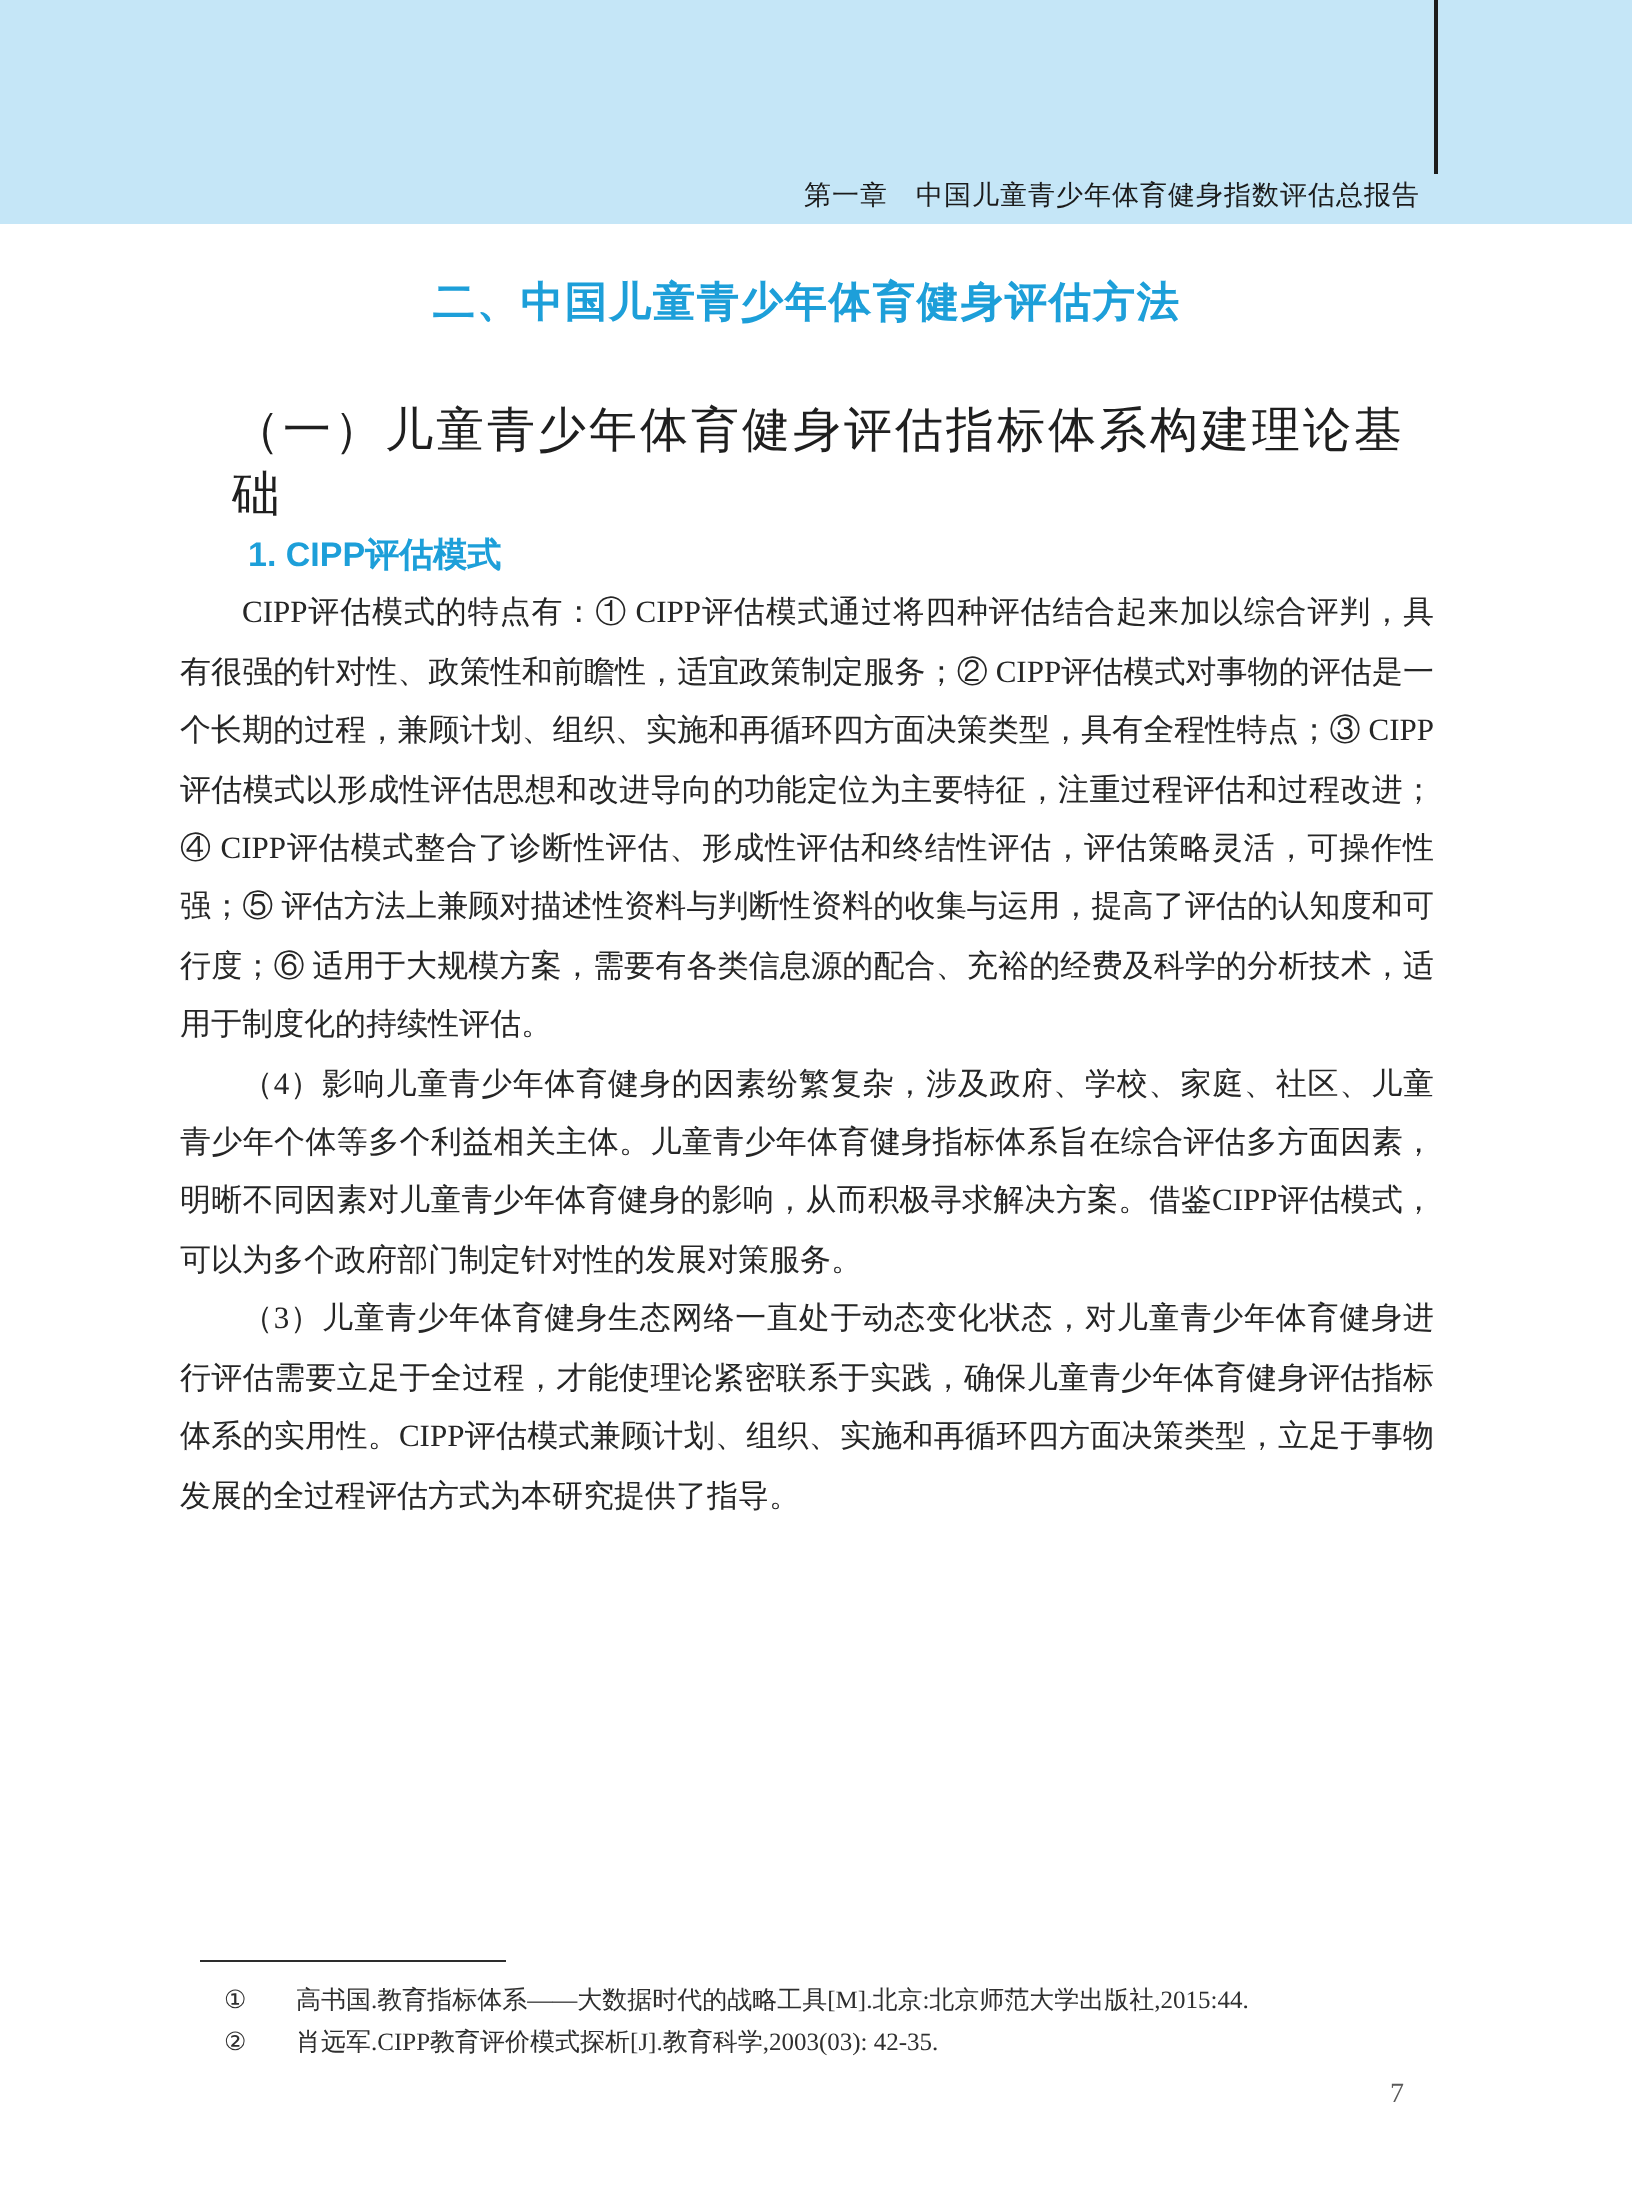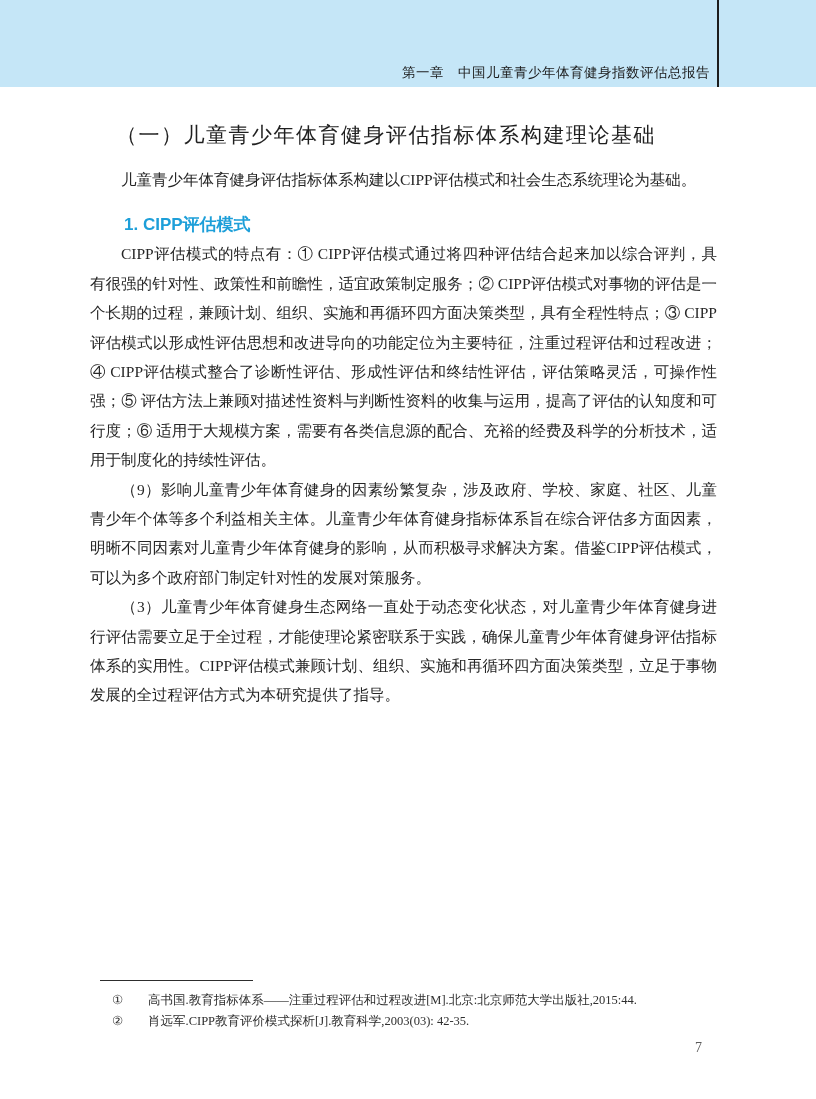--- a/index.html
+++ b/index.html
@@ -6,21 +6,21 @@
   body{
     width:816px;height:1099px;
     background:#ffffff;
     position:relative;
     font-family:"Liberation Serif","DejaVu Serif",serif;
     color:#262626;
     overflow:hidden;
   }
   
   .header-band{
-    position:absolute;top:0;left:0;width:816px;height:87px;
+    position:absolute;top:0;left:0;width:816px;height:112px;
     background:#c5e6f7;
   }
   .header-rule{
     position:absolute;top:0;left:717px;width:2px;height:87px;
     background:#1c1c1c;
   }
   .header-text{
     position:absolute;right:106px;bottom:5px;
     font-size:13.5px;color:#1b1b1b;white-space:nowrap;
     letter-spacing:0.5px;
@@ -33,21 +33,21 @@
   .main-title{
     margin-top:50px;
     text-align:center;
     font-family:"Liberation Sans","DejaVu Sans",sans-serif;
     font-weight:bold;font-size:21px;letter-spacing:1px;
     color:#1d9fd9;
   }
   .section-heading{
     margin-top:34px;
     padding-left:26px;
-    font-size:21px;letter-spacing:1.5px;
+    font-size:24px;letter-spacing:1.5px;
     color:#1f1f1f;
     font-weight:normal;
   }
   .intro-para{
     margin-top:16px;
     font-size:15.5px;line-height:29.4px;
     text-indent:2em;text-align:justify;
   }
   .subsection-heading{
     margin-top:0;
@@ -89,36 +89,36 @@
 <body>
 
 <div class="header-band">
   <span class="header-text">
     <span class="chap-label">第一章</span><span>中国儿童青少年体育健身指数评估总报告</span>
   </span>
   <span class="header-rule"></span>
 </div>
 
 <div class="content">
+  <div class="main-title">二、中国儿童青少年体育健身评估方法</div>
   <div class="section-heading">（一）儿童青少年体育健身评估指标体系构建理论基础</div>
-  <p class="intro-para">儿童青少年体育健身评估指标体系构建以CIPP评估模式和社会生态系统理论为基础。</p>
   <div class="subsection-heading">1. CIPP评估模式</div>
   <div class="paragraphs">
       <p class="para">CIPP评估模式的特点有：① CIPP评估模式通过将四种评估结合起来加以综合评判，具有很强的针对性、政策性和前瞻性，适宜政策制定服务；② CIPP评估模式对事物的评估是一个长期的过程，兼顾计划、组织、实施和再循环四方面决策类型，具有全程性特点；③ CIPP评估模式以形成性评估思想和改进导向的功能定位为主要特征，注重过程评估和过程改进；④ CIPP评估模式整合了诊断性评估、形成性评估和终结性评估，评估策略灵活，可操作性强；⑤ 评估方法上兼顾对描述性资料与判断性资料的收集与运用，提高了评估的认知度和可行度；⑥ 适用于大规模方案，需要有各类信息源的配合、充裕的经费及科学的分析技术，适用于制度化的持续性评估。</p>
-      <p class="para">（9）影响儿童青少年体育健身的因素纷繁复杂，涉及政府、学校、家庭、社区、儿童青少年个体等多个利益相关主体。儿童青少年体育健身指标体系旨在综合评估多方面因素，明晰不同因素对儿童青少年体育健身的影响，从而积极寻求解决方案。借鉴CIPP评估模式，可以为多个政府部门制定针对性的发展对策服务。</p>
+      <p class="para">（4）影响儿童青少年体育健身的因素纷繁复杂，涉及政府、学校、家庭、社区、儿童青少年个体等多个利益相关主体。儿童青少年体育健身指标体系旨在综合评估多方面因素，明晰不同因素对儿童青少年体育健身的影响，从而积极寻求解决方案。借鉴CIPP评估模式，可以为多个政府部门制定针对性的发展对策服务。</p>
       <p class="para">（3）儿童青少年体育健身生态网络一直处于动态变化状态，对儿童青少年体育健身进行评估需要立足于全过程，才能使理论紧密联系于实践，确保儿童青少年体育健身评估指标体系的实用性。CIPP评估模式兼顾计划、组织、实施和再循环四方面决策类型，立足于事物发展的全过程评估方式为本研究提供了指导。</p>
     </div>
 </div>
 
 <div class="footnotes">
   <div class="fn-rule"></div>
   <div id="fn-list">
       <div class="fn-item">
         <span class="fn-marker">①</span>
-        <span class="fn-text">高书国.教育指标体系——注重过程评估和过程改进[M].北京:北京师范大学出版社,2015:44.</span>
+        <span class="fn-text">高书国.教育指标体系——大数据时代的战略工具[M].北京:北京师范大学出版社,2015:44.</span>
       </div>
       <div class="fn-item">
         <span class="fn-marker">②</span>
         <span class="fn-text">肖远军.CIPP教育评价模式探析[J].教育科学,2003(03): 42-35.</span>
       </div>
     </div>
 </div>
 
 <div class="page-number">7</div>
 

